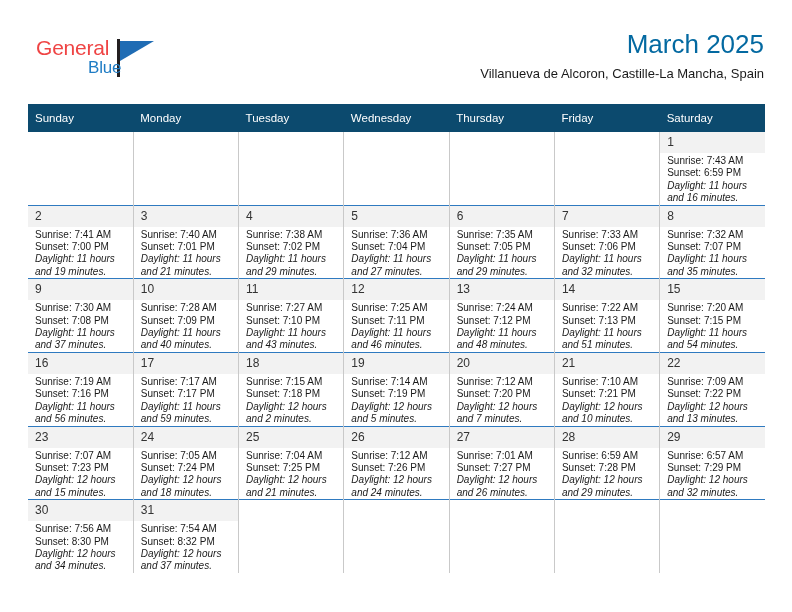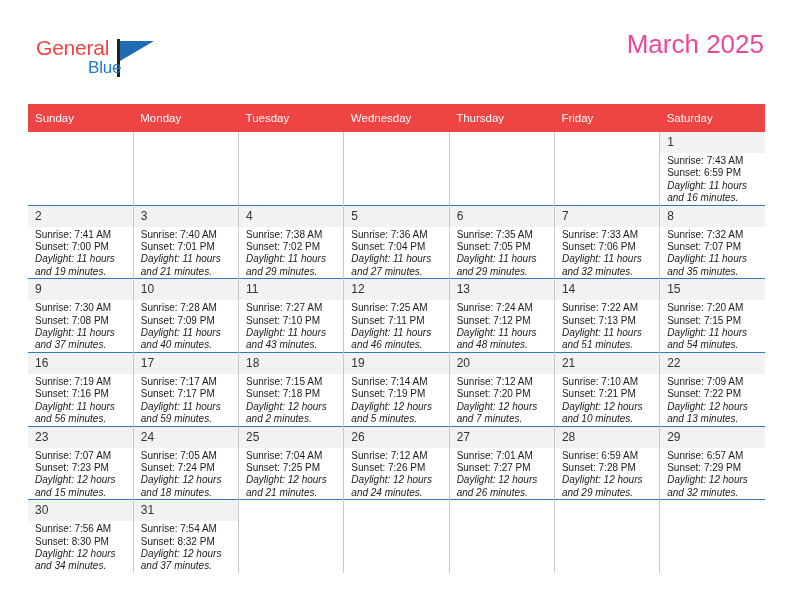--- a/index.html
+++ b/index.html
@@ -73,21 +73,21 @@
   }
 
   .title-block {
     position: absolute;
     right: 0;
     top: 0;
     text-align: right;
   }
   .month-title {
     font-size: 26px;
-    color: #ec4899;
+    color: #0369a1;
     line-height: 32px;
     white-space: nowrap;
   }
   .location {
     font-size: 13px;
     color: #1a1a1a;
     line-height: 20px;
     margin-top: 4px;
     white-space: nowrap;
   }
@@ -95,21 +95,21 @@
   
   .calendar {
     position: absolute;
     left: 28px;
     top: 104px;
     width: 737px;
     border-collapse: collapse;
     table-layout: fixed;
   }
   .calendar th {
-    background: #ef4444;
+    background: #0c4a6e;
     color: #ffffff;
     font-size: 11.5px;
     font-weight: normal;
     text-align: left;
     padding: 5px 0 5px 7px;
     height: 18px;
     border: none;
   }
   .calendar td {
     width: 105.28px;
@@ -162,20 +162,21 @@
 
     <div class="logo">
       <span class="logo-general">General</span>
       <span class="logo-flag-pole"></span>
       <span class="logo-flag"></span>
       <span class="logo-blue">Blue</span>
     </div>
 
     <div class="title-block">
       <div class="month-title">March 2025</div>
+      <div class="location">Villanueva de Alcoron, Castille-La Mancha, Spain</div>
     </div>
 
   </div>
 
   <table class="calendar">
     <thead>
       <tr>
         <th>Sunday</th>
         <th>Monday</th>
         <th>Tuesday</th>

